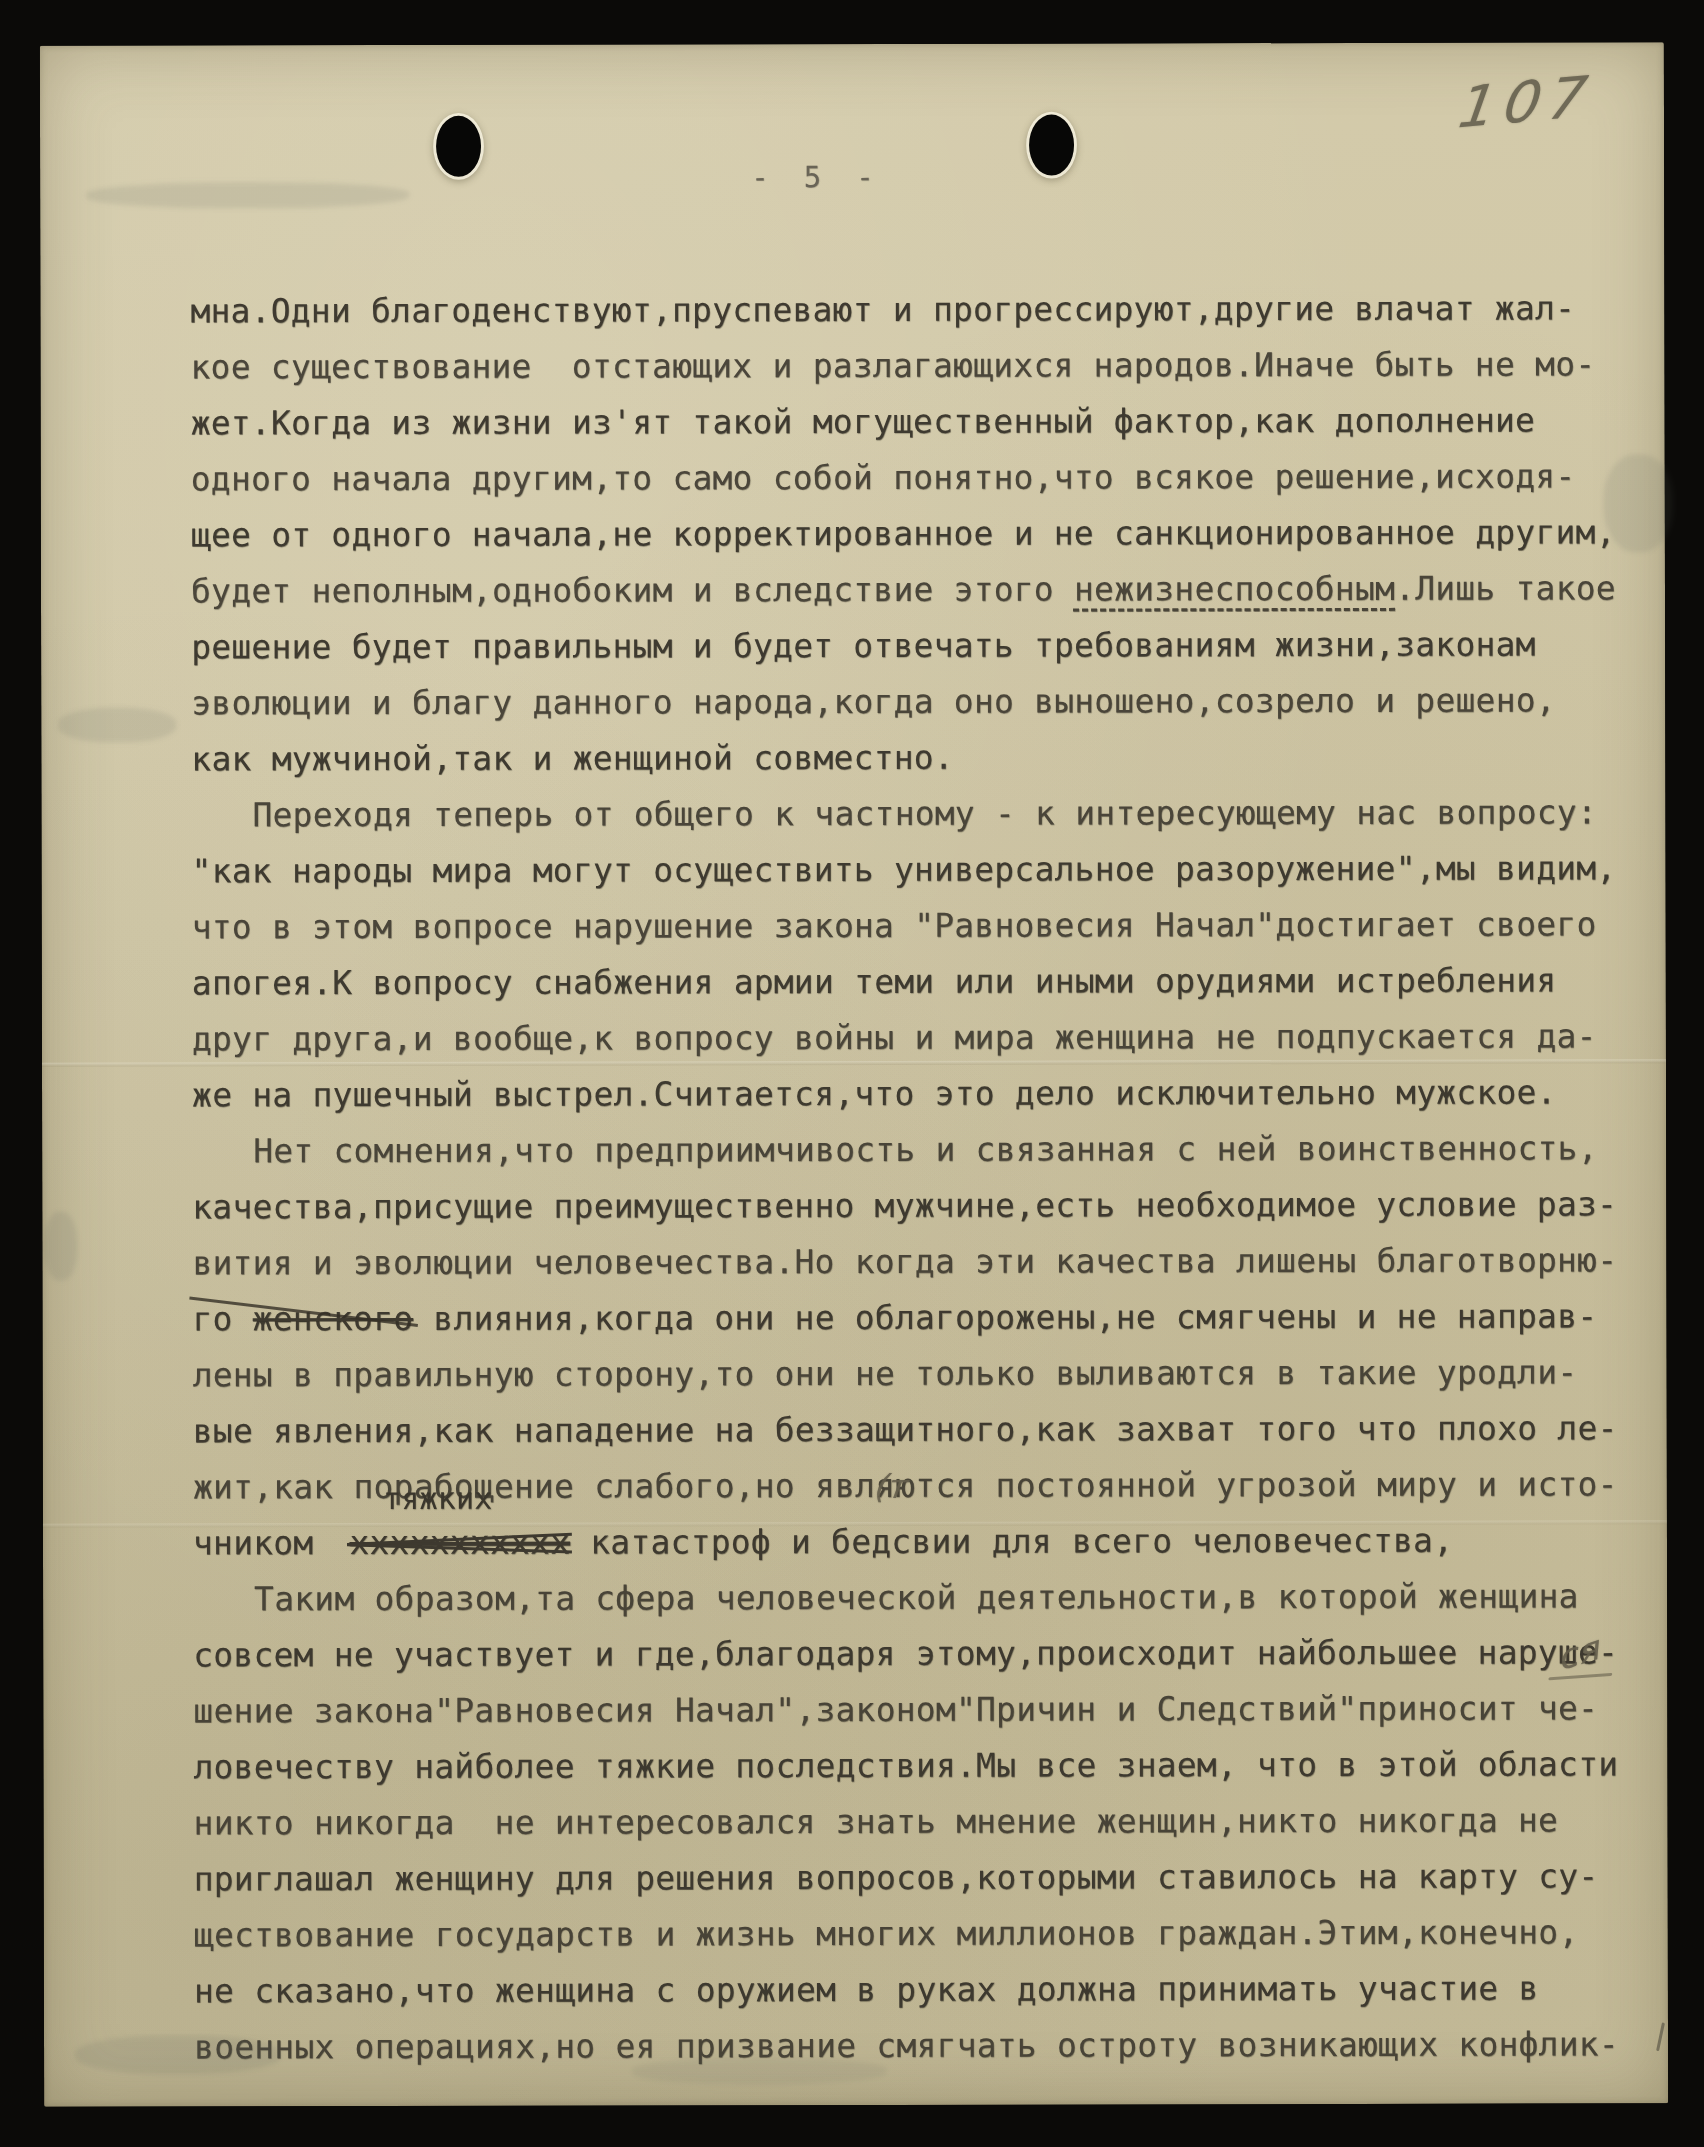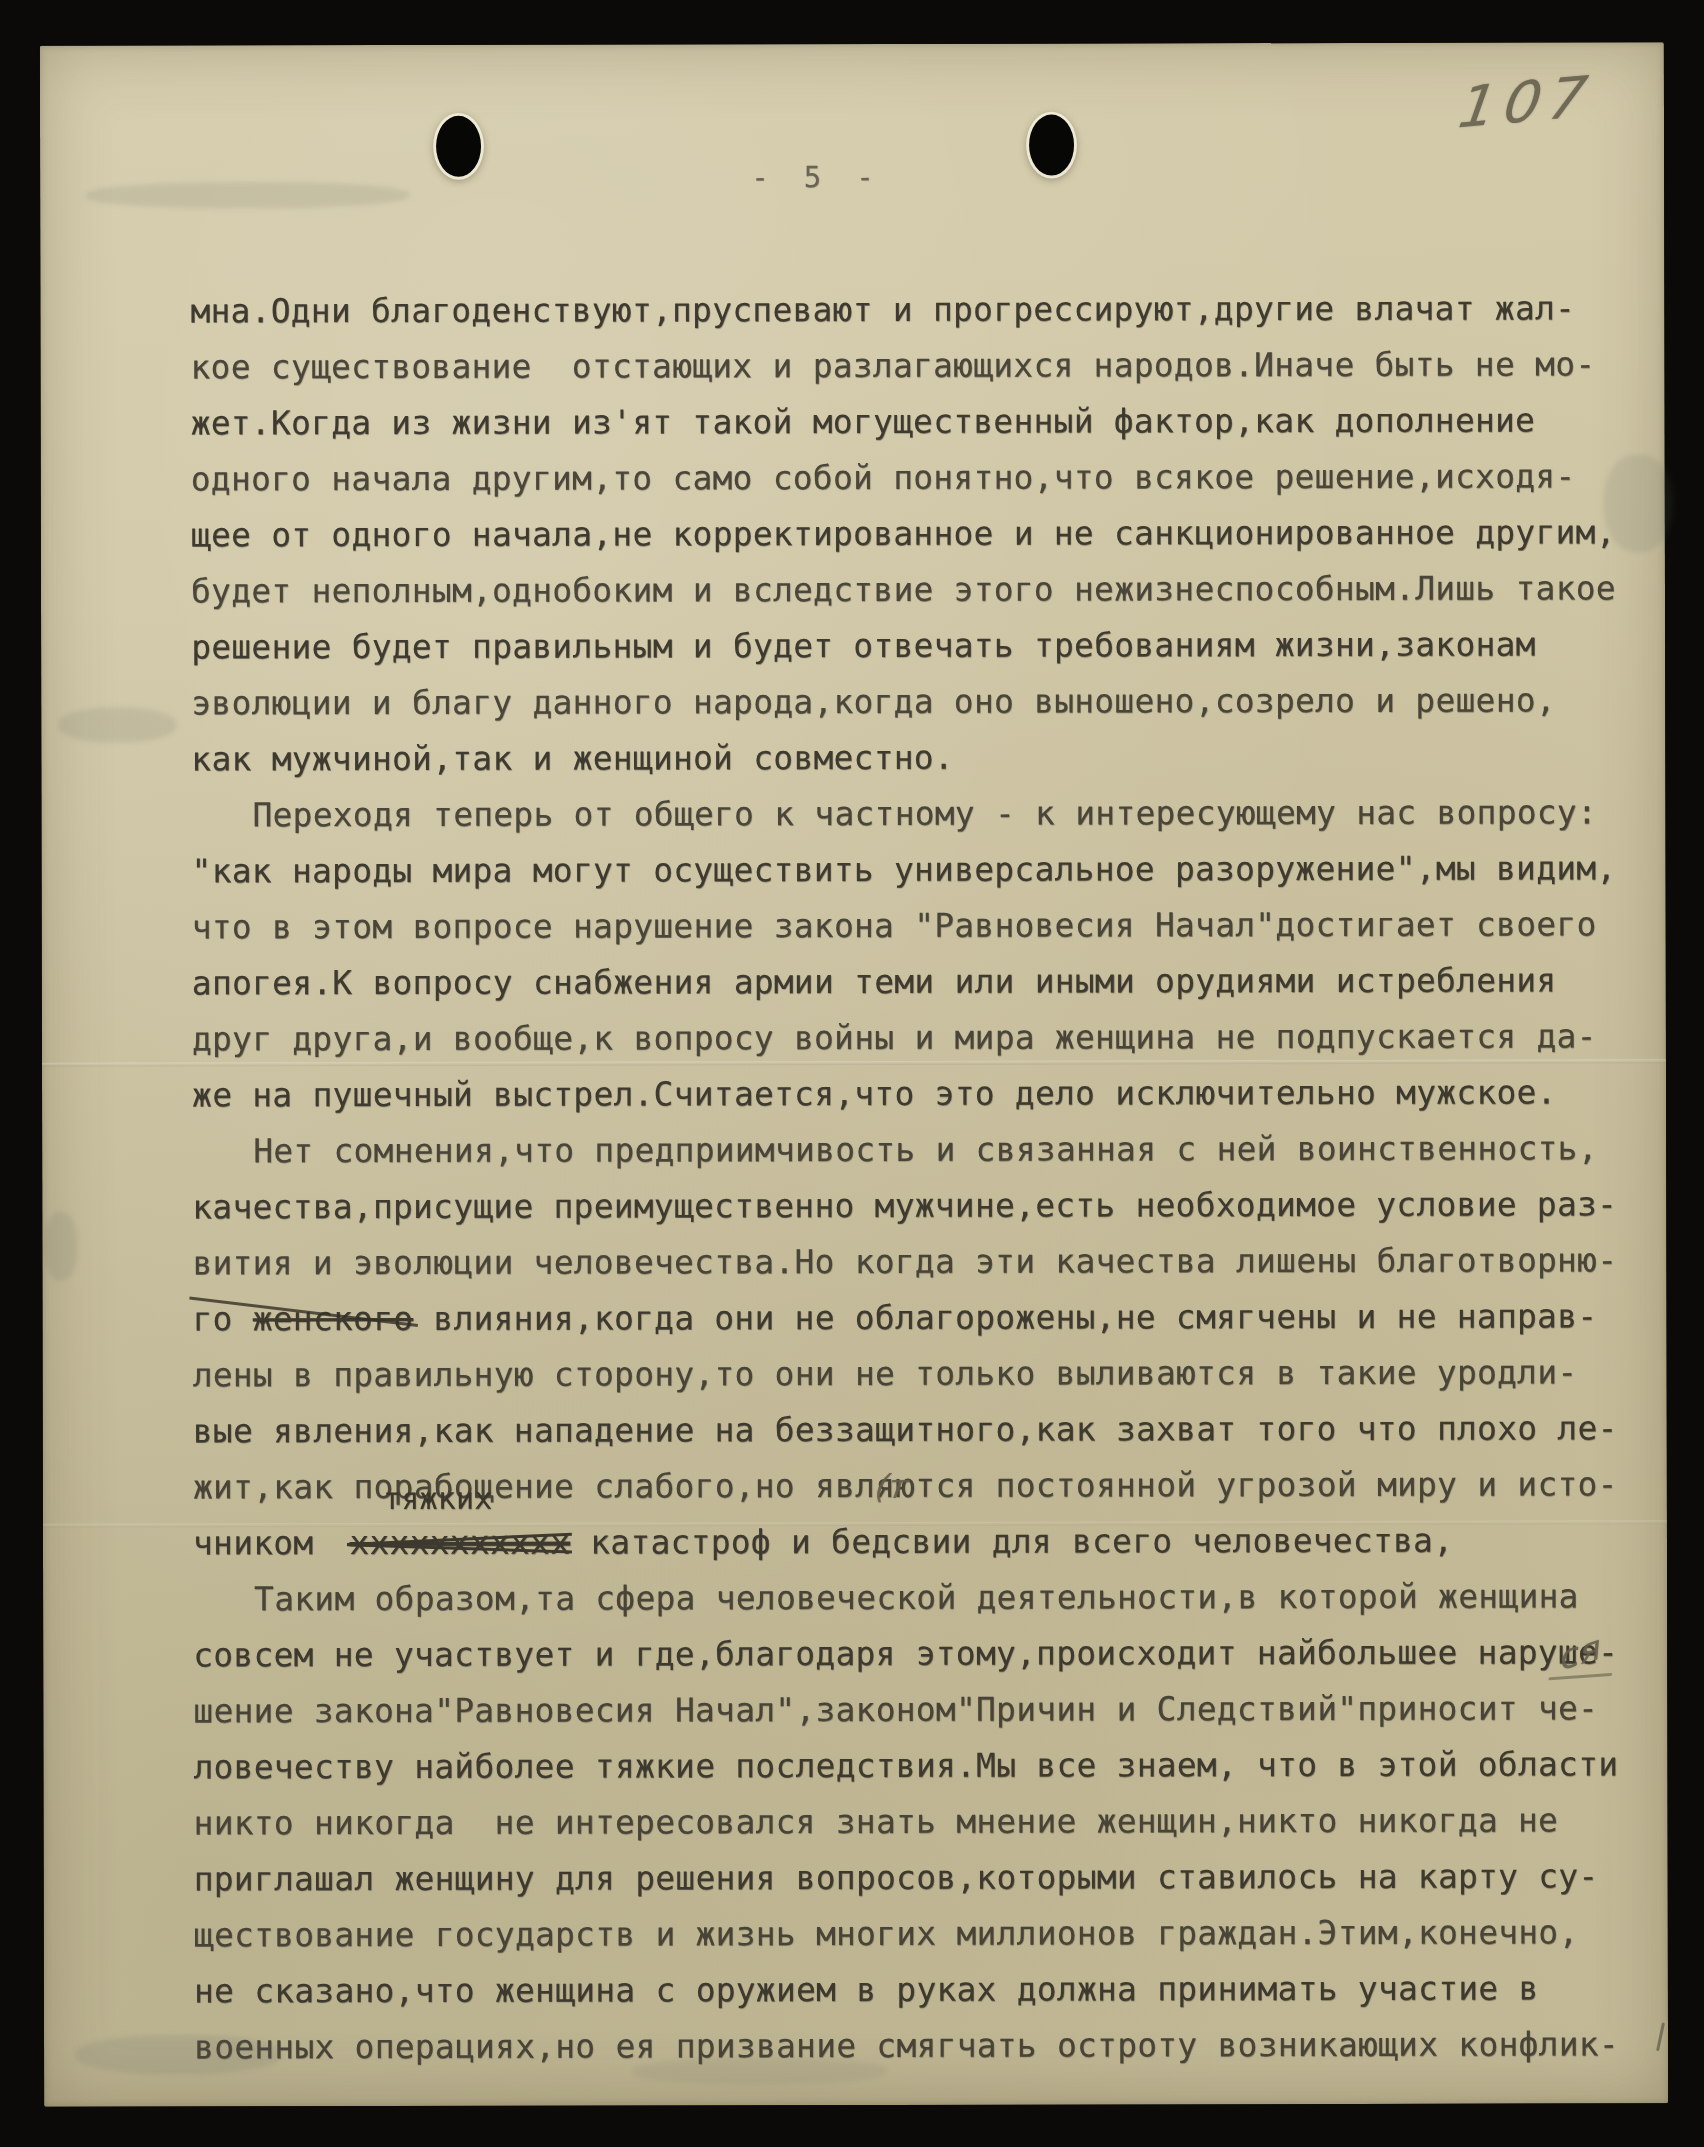--- a/index.html
+++ b/index.html
@@ -46,20 +46,21 @@
     position:absolute;left:150px;top:238px;width:1470px;
     font-size:33px;line-height:56px;letter-spacing:0.2px;
     color:#37332a;white-space:pre;
     text-shadow:0.5px 0.7px 0.9px rgba(48,43,32,.55);
   }
   .line{height:56px;}
   .line:nth-child(odd){opacity:.95;}
   .line:nth-child(even){opacity:.87;}
   .line.indent{text-indent:61px;}
   .ud{
+    text-decoration:underline;
     text-decoration-style:dashed;
     text-decoration-thickness:2.9px;
     text-underline-offset:7.8px;
   }
   .st{text-decoration:line-through;text-decoration-thickness:2.9px;text-align:center;}
   .sx{position:relative;text-decoration:line-through;text-decoration-thickness:3.9px;margin-left:16px;}
   .sx::before,.sx::after{
     content:"";position:absolute;left:-2px;right:-2px;height:2.9px;background:#37332a;
   }
   .sx::before{top:38%;transform:rotate(-2.5deg);}

